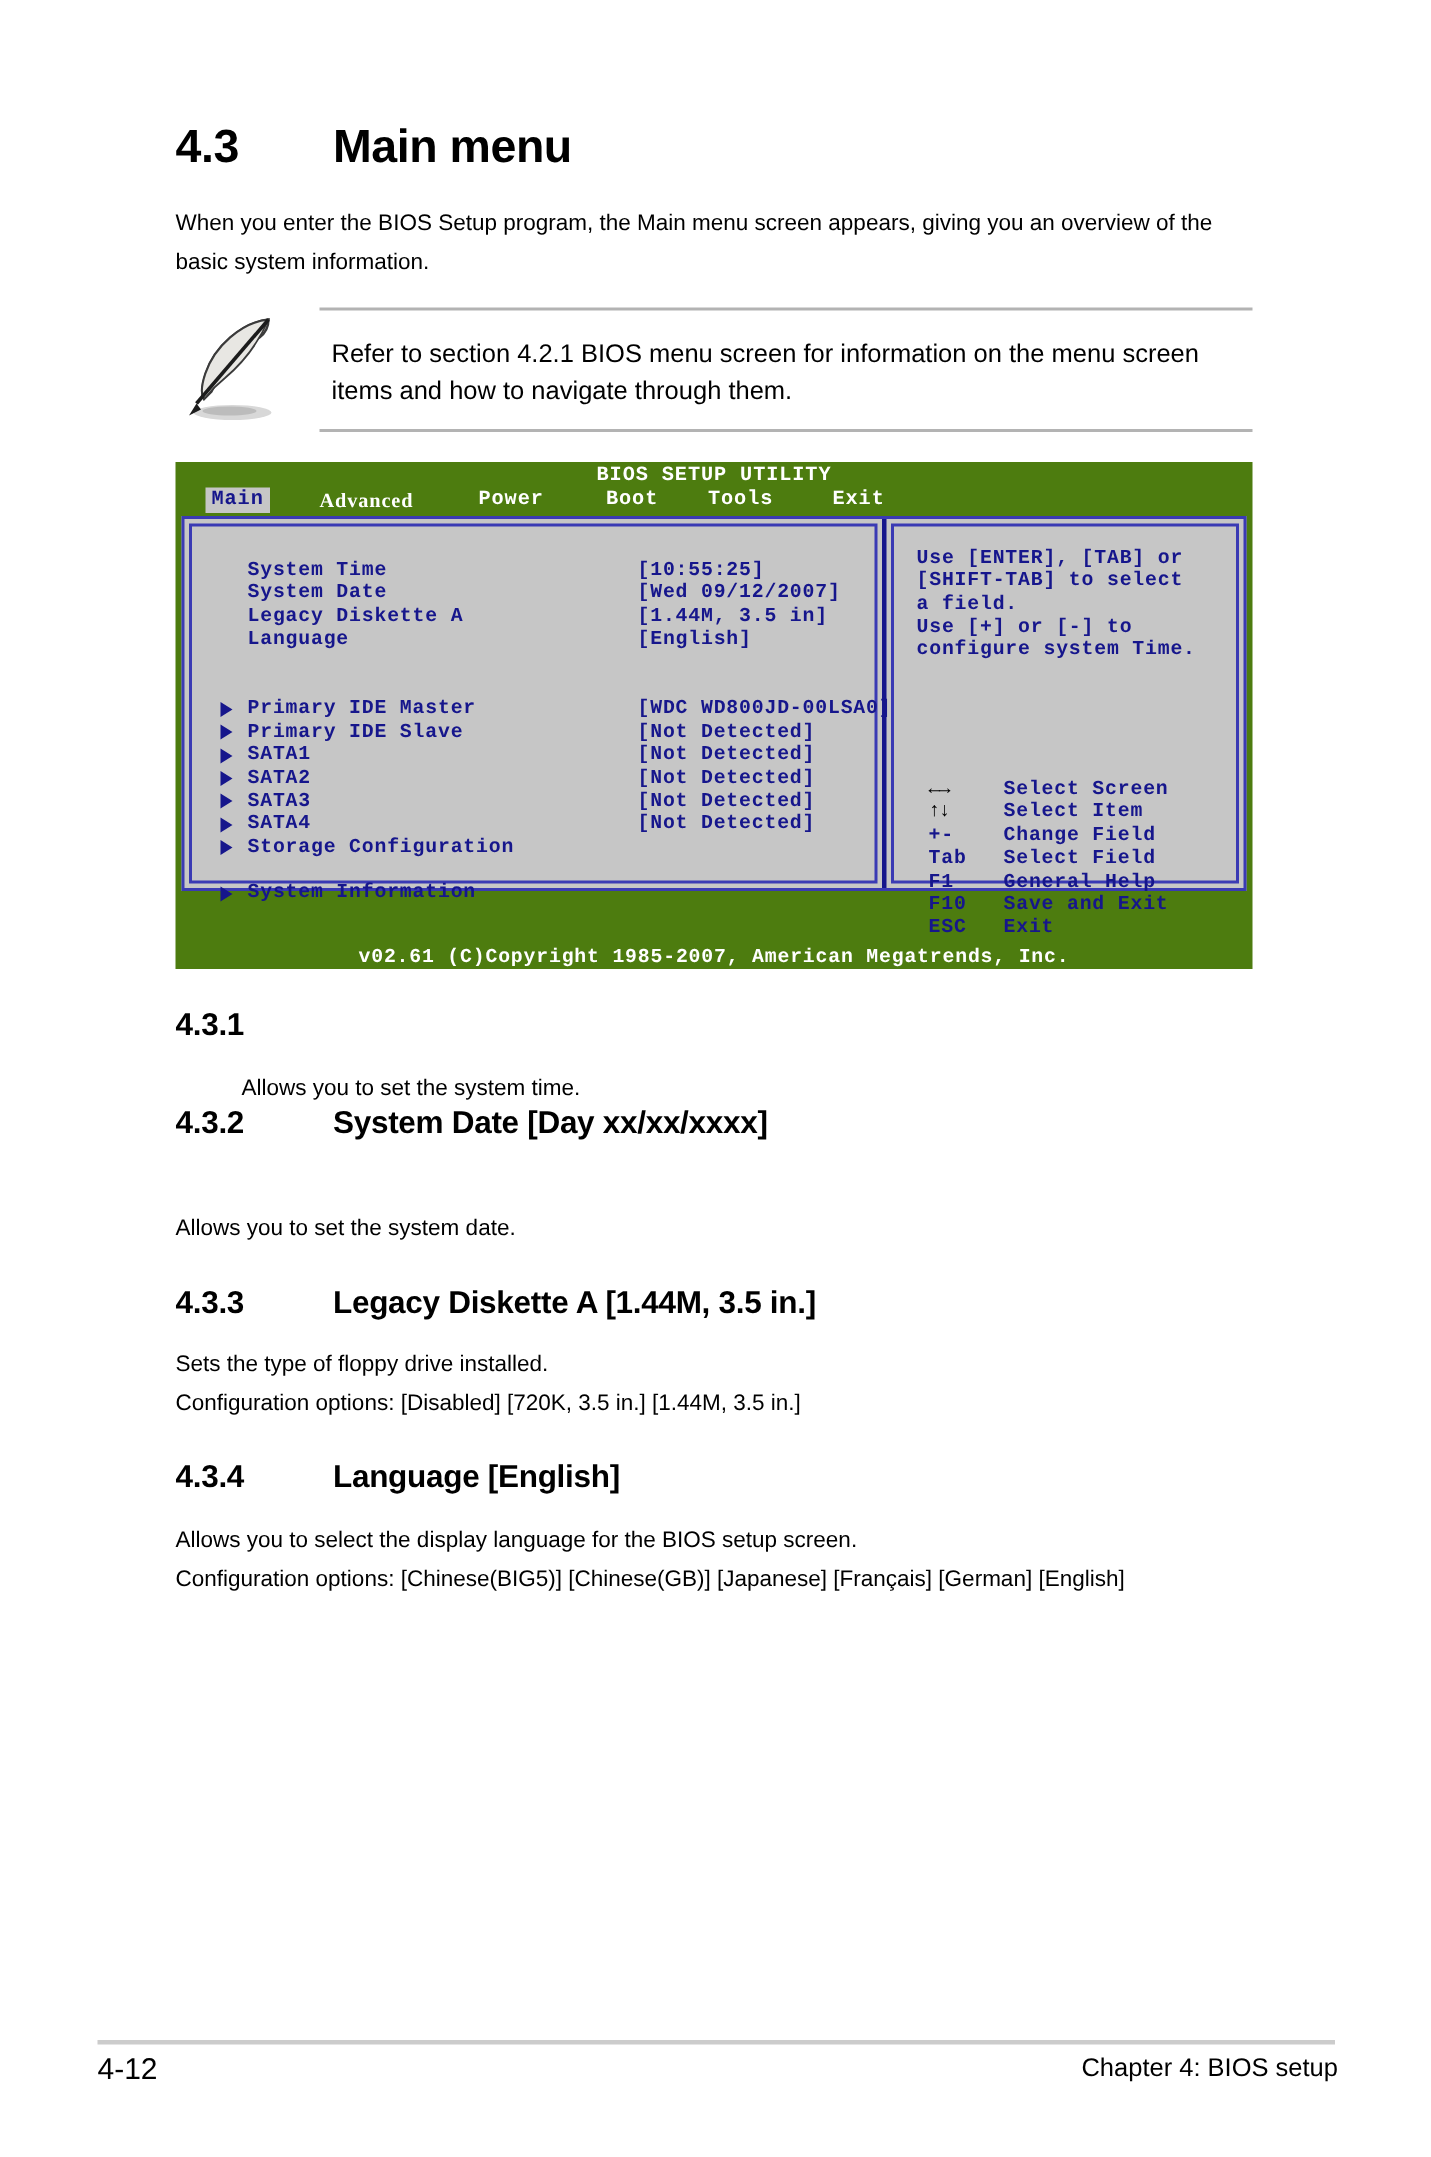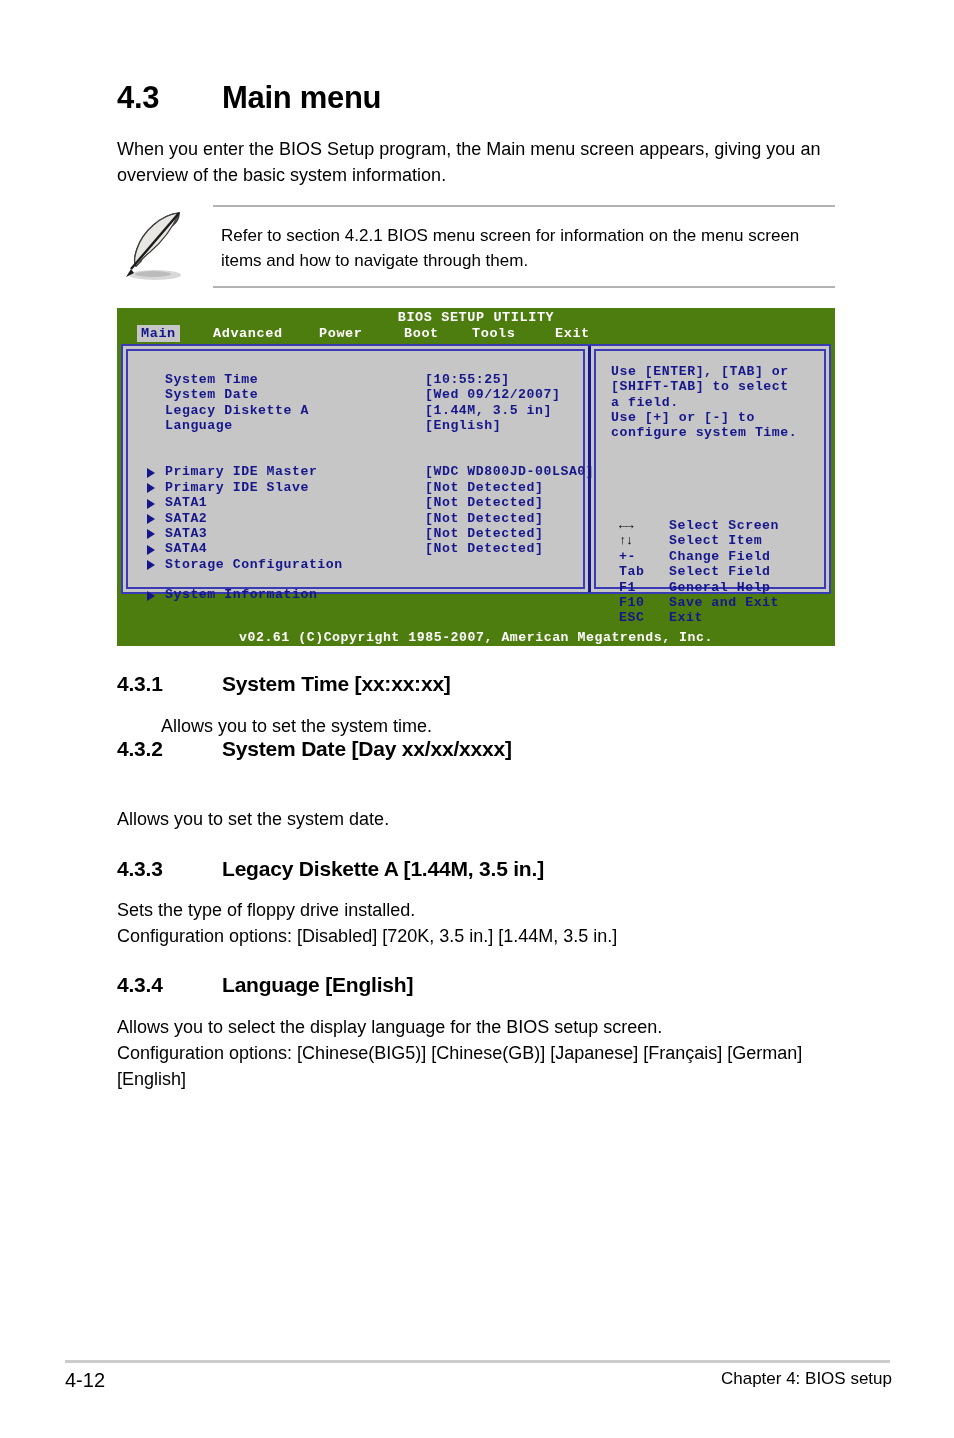--- a/index.html
+++ b/index.html
@@ -32,21 +32,21 @@
     align-items: baseline;
     font-weight: bold;
     font-size: 31px;
     letter-spacing: -0.3px;
   }
   .h-main .num { width: 105px; }
 
   .body-text {
     position: absolute;
     left: 117px;
-    font-size: 18px;
+    font-size: 15px;
     line-height: 26px;
     color: #000;
     width: 710px;
   }
 
   .h-sub {
     position: absolute;
     left: 117px;
     display: flex;
     align-items: baseline;
@@ -296,21 +296,21 @@
     </div>
     <div class="note-text">
       <span>Refer to section </span><b>4.2.1  BIOS menu screen</b><span> for information on the menu screen items and how to navigate through them.</span>
     </div>
   </div>
 
   <div class="bios">
     <div class="bios-title">BIOS SETUP UTILITY</div>
     <div class="bios-tabs">
         <div class="bios-tab active" style="left: 20px;">Main</div>
-        <div class="bios-tab" style="left: 92px;">Advanced</div>
+        <div class="bios-tab" style="left: 92px; font-family: Liberation Serif, serif;">Advanced</div>
         <div class="bios-tab" style="left: 198px;">Power</div>
         <div class="bios-tab" style="left: 283px;">Boot</div>
         <div class="bios-tab" style="left: 351px;">Tools</div>
         <div class="bios-tab" style="left: 434px;">Exit</div>
       </div>
 
     <div class="bios-body">
       <div class="bios-left">
         <div class="bios-inner-frame"></div>
         <div class="bios-rows">
@@ -411,21 +411,20 @@
             </div>
           </div>
       </div>
     </div>
 
     <div class="bios-footer">v02.61 (C)Copyright 1985-2007, American Megatrends, Inc.</div>
   </div>
 
   <div class="h-sub" style="top:672px;">
     <span class="num">4.3.1</span>
-    <span>System Time [xx:xx:xx]</span>
   </div>
   <div class="body-text" style="top:713px;margin-left:44px;">Allows you to set the system time.</div>
 
   <div class="h-sub" style="top:737px;">
     <span class="num">4.3.2</span>
     <span>System Date [Day xx/xx/xxxx]</span>
   </div>
   <div class="body-text" style="top:806px;">Allows you to set the system date.</div>
 
   <div class="h-sub" style="top:857px;">

